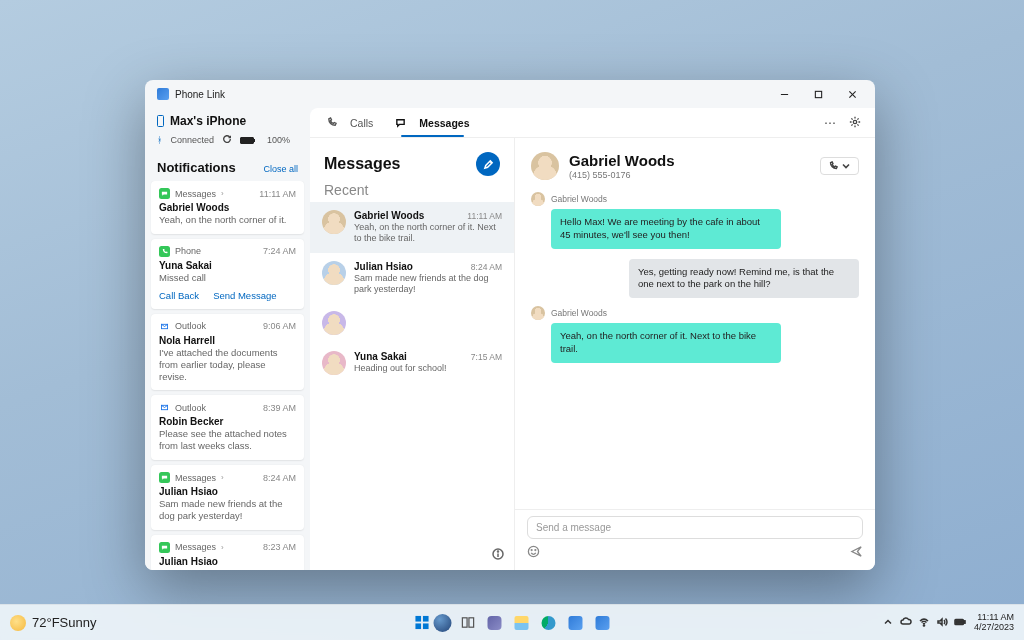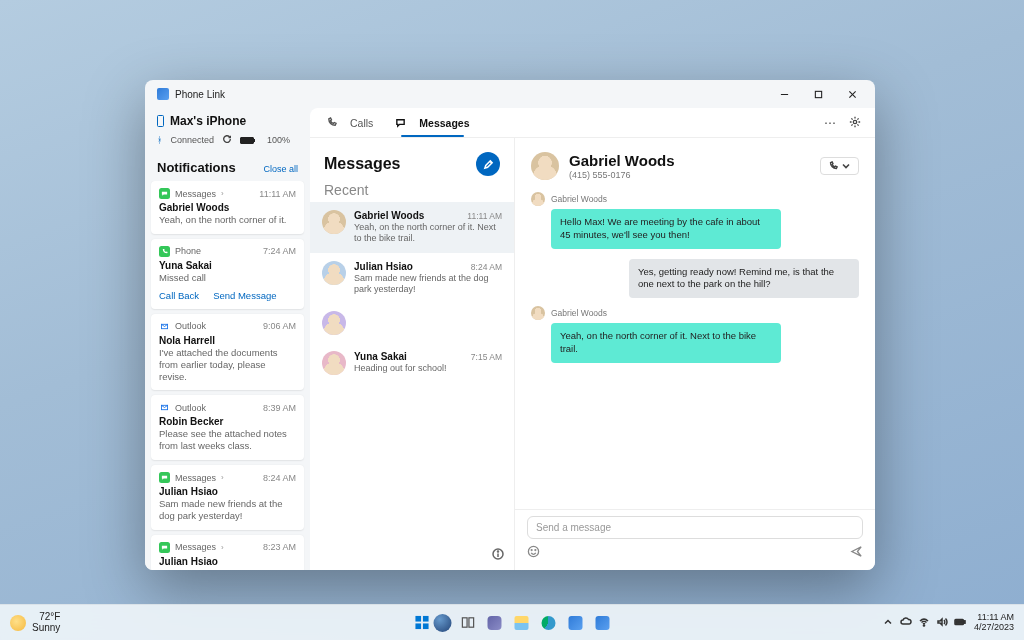--- a/index.html
+++ b/index.html
@@ -137,21 +137,21 @@
 
   .conv-input{border-top:1px solid #eee;padding:6px 12px 8px;}
   .conv-input .field{border:1px solid #ddd;border-radius:6px;padding:5px 8px;font-size:10px;color:#999;}
   .conv-input .row2{display:flex;justify-content:space-between;align-items:center;margin-top:5px;}
   .conv-input .row2 svg{width:13px;height:13px;stroke:#888;fill:none;stroke-width:1.4;}
 
   
   .taskbar{position:absolute;left:0;right:0;bottom:0;height:36px;background:rgba(238,244,249,.92);backdrop-filter:blur(8px);display:flex;align-items:center;padding:0 10px;font-size:10px;color:#222;border-top:1px solid rgba(0,0,0,.05);}
   .weather{display:flex;align-items:center;gap:6px;}
   .weather .sun{width:16px;height:16px;border-radius:50%;background:radial-gradient(circle at 40% 40%,#ffe08a,#f5b83d);}
-  .weather .wt{display:flex;flex-direction:column;line-height:1.05;font-size:10px;align-items:flex-end;}
+  .weather .wt{display:flex;flex-direction:row;line-height:1.05;font-size:13px;align-items:flex-end;}
   .center{position:absolute;left:50%;transform:translateX(-50%);display:flex;align-items:center;gap:5px;}
   .tb-icon{width:22px;height:22px;border-radius:3px;display:flex;align-items:center;justify-content:center;}
   .tb-icon svg{width:15px;height:15px;}
   .start svg rect{fill:#0078d4;}
   .search{display:flex;align-items:center;gap:6px;background:#fff;border:1px solid #ccc;border-radius:12px;height:22px;padding:0 8px;width:140px;}
   .search svg{width:11px;height:11px;stroke:#666;stroke-width:1.8;fill:none;}
   .search span{font-size:9.5px;color:#666;}
   .bing{width:18px;height:18px;border-radius:50%;background:radial-gradient(circle at 35% 30%,#69c,#247);margin-left:-4px;}
   .ticon-chat{background:linear-gradient(135deg,#6264a7,#8b8cc7);border-radius:4px;}
   .ticon-explorer{background:linear-gradient(180deg,#ffd76a 50%,#7ac3f0 50%);border-radius:2px;}

